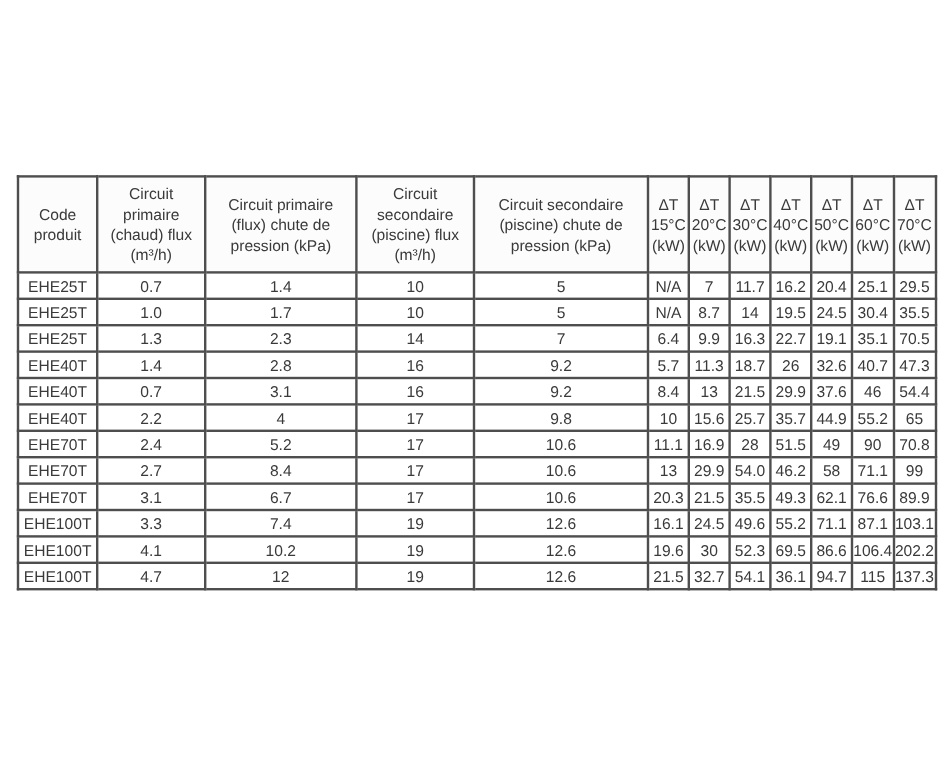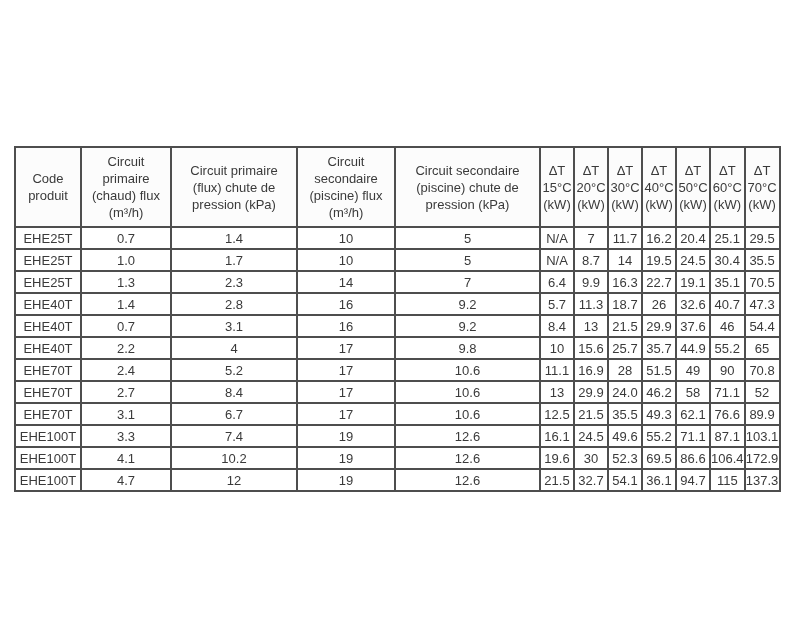--- a/index.html
+++ b/index.html
@@ -203,33 +203,33 @@
         <td>70.8</td>
       </tr>
       <tr>
         <td>EHE70T</td>
         <td>2.7</td>
         <td>8.4</td>
         <td>17</td>
         <td>10.6</td>
         <td>13</td>
         <td>29.9</td>
-        <td>24.0</td>
+        <td>54.0</td>
         <td>46.2</td>
         <td>58</td>
         <td>71.1</td>
-        <td>52</td>
+        <td>99</td>
       </tr>
       <tr>
         <td>EHE70T</td>
         <td>3.1</td>
         <td>6.7</td>
         <td>17</td>
         <td>10.6</td>
-        <td>12.5</td>
+        <td>20.3</td>
         <td>21.5</td>
         <td>35.5</td>
         <td>49.3</td>
         <td>62.1</td>
         <td>76.6</td>
         <td>89.9</td>
       </tr>
       <tr>
         <td>EHE100T</td>
         <td>3.3</td>
@@ -249,21 +249,21 @@
         <td>4.1</td>
         <td>10.2</td>
         <td>19</td>
         <td>12.6</td>
         <td>19.6</td>
         <td>30</td>
         <td>52.3</td>
         <td>69.5</td>
         <td>86.6</td>
         <td>106.4</td>
-        <td>172.9</td>
+        <td>202.2</td>
       </tr>
       <tr>
         <td>EHE100T</td>
         <td>4.7</td>
         <td>12</td>
         <td>19</td>
         <td>12.6</td>
         <td>21.5</td>
         <td>32.7</td>
         <td>54.1</td>

